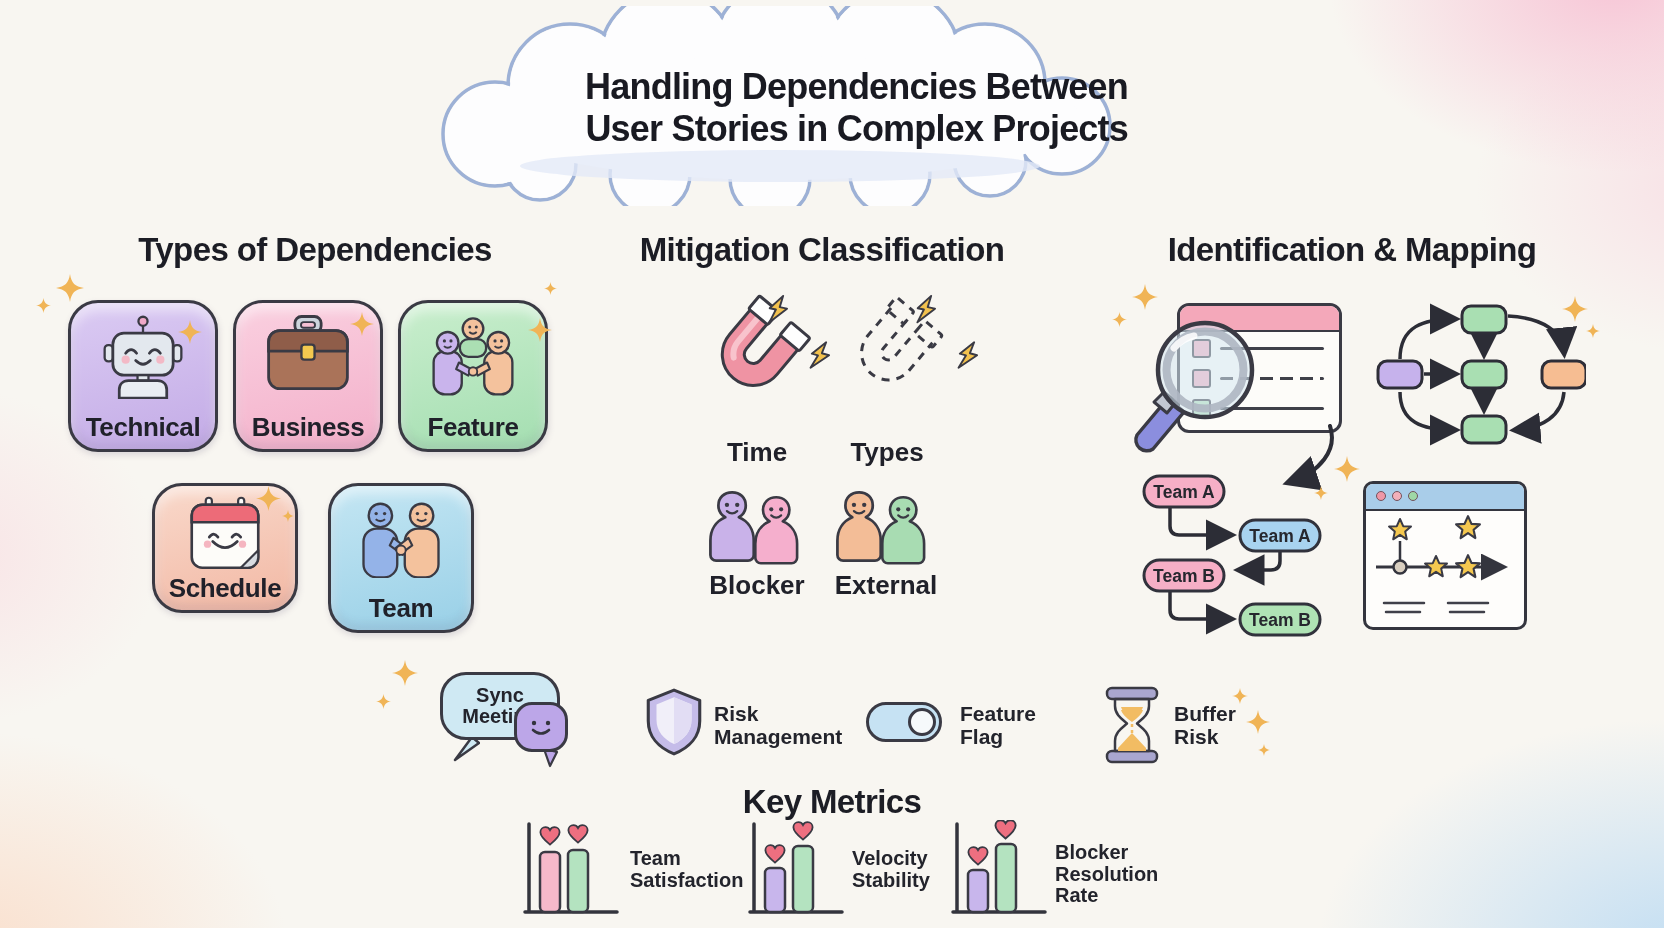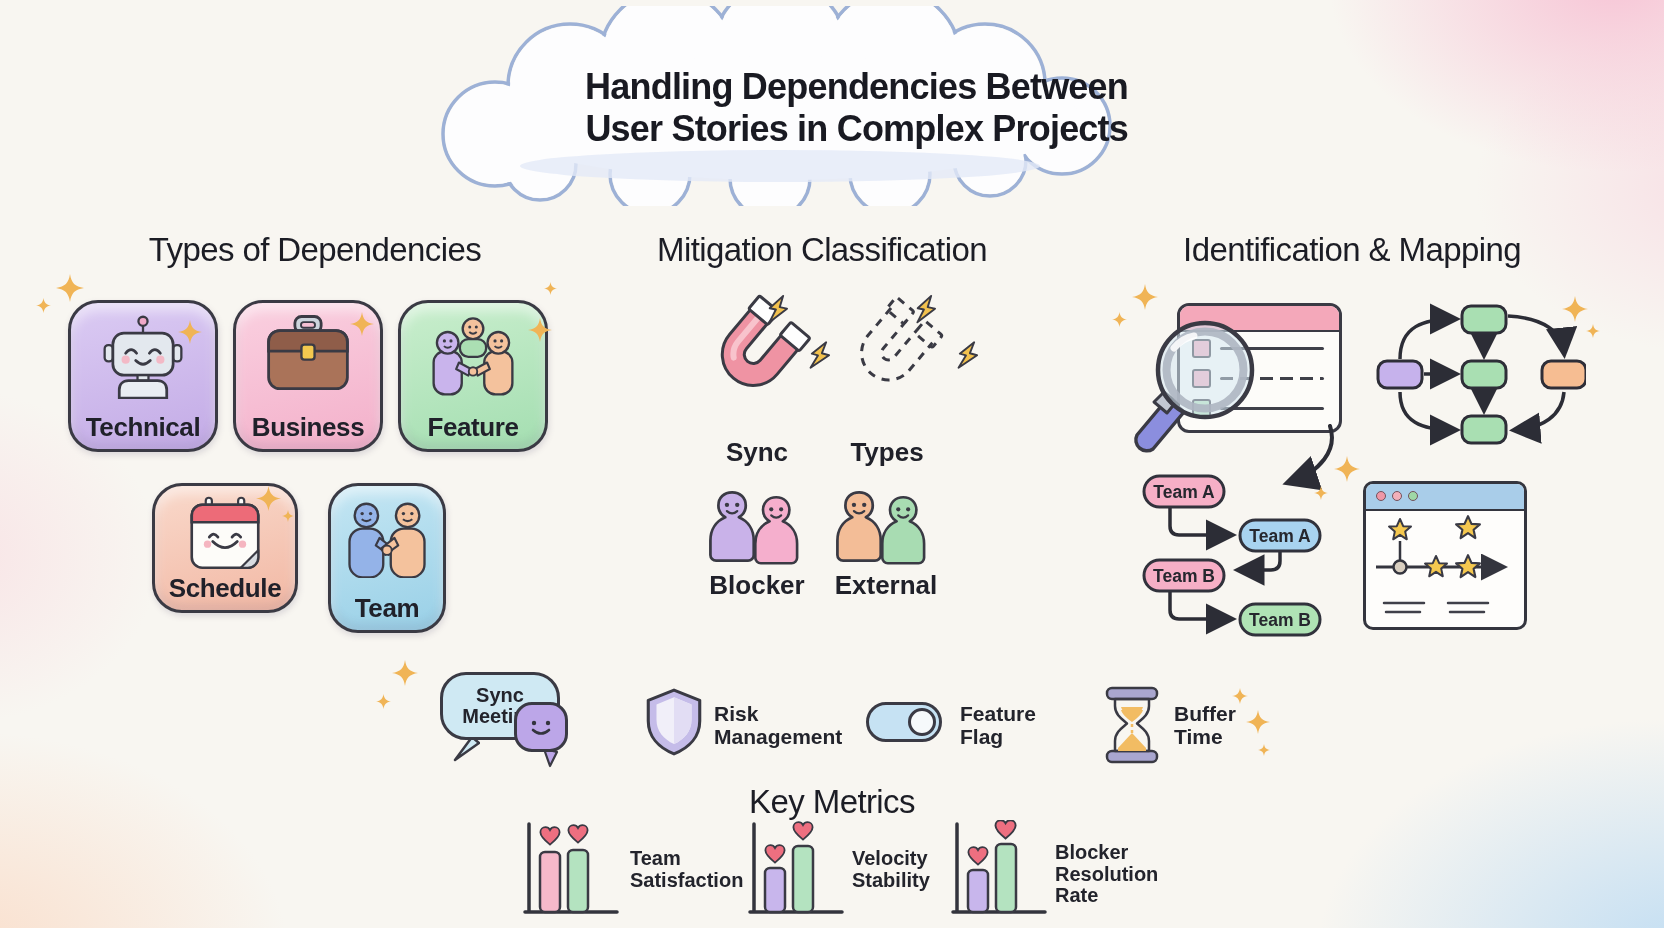--- a/index.html
+++ b/index.html
@@ -8,21 +8,21 @@
     font-family:"Liberation Sans","DejaVu Sans",sans-serif;color:#22232b;
     background:
       radial-gradient(420px 280px at 97% -2%, rgba(247,195,213,.95), rgba(247,195,213,0) 68%),
       radial-gradient(340px 240px at 103% 20%, rgba(248,210,222,.6), rgba(248,210,222,0) 70%),
       radial-gradient(520px 340px at 101% 103%, rgba(188,219,243,.9), rgba(188,219,243,0) 70%),
       radial-gradient(460px 320px at -2% 103%, rgba(250,219,198,.85), rgba(250,219,198,0) 70%),
       radial-gradient(300px 240px at -3% 60%, rgba(249,210,219,.5), rgba(249,210,219,0) 70%),
       #f8f6f1;
   }
   .abs{position:absolute;}
-  .hd{font-weight:400;font-size:33px;letter-spacing:-.6px;color:#1c1d25;white-space:nowrap;transform:translateX(-50%);}
+  .hd{font-weight:700;font-size:33px;letter-spacing:-.6px;color:#1c1d25;white-space:nowrap;transform:translateX(-50%);}
   .title-text{font-weight:700;font-size:36px;letter-spacing:-.8px;color:#191a22;text-align:right;line-height:1.16;}
   .card{
     border:3.5px solid #3a3a44;border-radius:30px;
     display:flex;flex-direction:column;align-items:center;justify-content:space-between;
     padding:10px 8px 6px;box-sizing:border-box;
     box-shadow:inset 0 8px 12px rgba(255,255,255,.5), inset 0 -6px 10px rgba(80,70,110,.12), 1px 3px 6px rgba(90,80,110,.18);
   }
   .card-label{font-weight:700;font-size:26px;color:#20212a;letter-spacing:-.4px;}
   .cls-label{font-weight:700;font-size:26px;color:#20212a;transform:translateX(-50%);}
   .comm-label{font-weight:700;font-size:21px;line-height:1.1;color:#23242c;}
@@ -148,21 +148,21 @@
       <path d="M28 47 q5 -7 10 0" fill="none" stroke="#3a3a44" stroke-width="3" stroke-linecap="round"></path>
       <path d="M54 47 q5 -7 10 0" fill="none" stroke="#3a3a44" stroke-width="3" stroke-linecap="round"></path>
       <circle cx="26" cy="55" r="4.2" fill="#f5b5c0"></circle>
         <circle cx="66" cy="55" r="4.2" fill="#f5b5c0"></circle>
       <path d="M32 52 q14 14 28 0" fill="none" stroke="#3a3a44" stroke-width="3.2" stroke-linecap="round"></path>
       <path d="M64 82 l20 -20 v8 a12 12 0 0 1 -12 12 z" fill="#d8dce2" stroke="#3a3a44" stroke-width="2.5" stroke-linejoin="round"></path>
     </svg>
     <div class="card-label">Schedule</div>
   </div>
 
-  <div class="card abs" style="left:328px;top:483px;width:118px;height:150px;background:linear-gradient(165deg,#c4e6f3,#99d0e7)">
+  <div class="card abs" style="left:328px;top:483px;width:146px;height:150px;background:linear-gradient(165deg,#c4e6f3,#99d0e7)">
     <svg width="90" height="82" viewBox="0 0 96 86">
       <rect x="8" y="34" width="36" height="52" rx="14" fill="#94b3e8" stroke="#3a3a44" stroke-width="2.5"></rect>
       <circle cx="26" cy="20" r="12.5" fill="#94b3e8" stroke="#3a3a44" stroke-width="2.5"></circle>
       <circle cx="21.5" cy="18" r="1.8" fill="#3a3a44"></circle>
         <circle cx="30.5" cy="18" r="1.8" fill="#3a3a44"></circle>
       <path d="M21 24 q5 4 10 0" fill="none" stroke="#3a3a44" stroke-width="2.2"></path>
       <rect x="52" y="34" width="36" height="52" rx="14" fill="#f4c29d" stroke="#3a3a44" stroke-width="2.5"></rect>
       <circle cx="70" cy="20" r="12.5" fill="#f4c29d" stroke="#3a3a44" stroke-width="2.5"></circle>
       <circle cx="65.5" cy="18" r="1.8" fill="#3a3a44"></circle>
         <circle cx="74.5" cy="18" r="1.8" fill="#3a3a44"></circle>
@@ -182,21 +182,21 @@
       <rect x="33" y="15" width="25" height="17" rx="2" fill="#fefefe" stroke="#3a3a44" stroke-width="3"></rect>
       <rect x="74" y="15" width="25" height="17" rx="2" fill="#fefefe" stroke="#3a3a44" stroke-width="3"></rect>
     </g>
   </svg>
   <svg class="abs" style="left:766px;top:294px;transform:rotate(12deg)" width="24" height="32" viewBox="0 0 22 30">
     <path d="M13 1 L3 15 H9 L5.5 28 L19 12 H12 Z" fill="#f2c14e" stroke="#3a3a44" stroke-width="1.8" stroke-linejoin="round"></path>
   </svg>
   <svg class="abs" style="left:808px;top:340px;transform:rotate(16deg)" width="24" height="32" viewBox="0 0 22 30">
     <path d="M13 1 L3 15 H9 L5.5 28 L19 12 H12 Z" fill="#f2c14e" stroke="#3a3a44" stroke-width="1.8" stroke-linejoin="round"></path>
   </svg>
-  <div class="abs cls-label" style="left:757px;top:437px">Sync</div>
+  <div class="abs cls-label" style="left:757px;top:437px">Time</div>
 
   <svg class="abs" style="left:820px;top:290px" width="132" height="132" viewBox="0 0 132 132">
     <g transform="rotate(40 66 66)" fill="none" stroke="#3a3a44" stroke-width="3" stroke-dasharray="8 7">
       <path d="M39 26 V62 a27 27 0 0 0 54 0 V26"></path>
       <path d="M59 26 V62 a7 7 0 0 0 14 0 V26"></path>
       <rect x="36" y="14" width="23" height="16" rx="2"></rect>
       <rect x="73" y="14" width="23" height="16" rx="2"></rect>
     </g>
   </svg>
   <svg class="abs" style="left:914px;top:294px;transform:rotate(12deg)" width="24" height="32" viewBox="0 0 22 30">
@@ -383,21 +383,21 @@
 
   <svg class="abs" style="left:1104px;top:686px" width="56" height="78" viewBox="0 0 56 78">
     <path d="M17 24 h22 c-2 6 -8 9.5 -11 12 c-3 -2.5 -9 -6 -11 -12 z" fill="#f2bc63"></path>
     <rect x="3" y="2" width="50" height="11" rx="5" fill="#a9a6cf" stroke="#3a3a44" stroke-width="2.5"></rect>
     <rect x="3" y="65" width="50" height="11" rx="5" fill="#a9a6cf" stroke="#3a3a44" stroke-width="2.5"></rect>
     <path d="M11 13 h34 v7 c0 9 -7.5 13.5 -12 17.5 c4.5 4 12 8.5 12 17.5 v10 h-34 v-10 c0 -9 7.5 -13.5 12 -17.5 c-4.5 -4 -12 -8.5 -12 -17.5 z" fill="none" stroke="#3a3a44" stroke-width="2.5" stroke-linejoin="round"></path>
     <path d="M28 47 l14 15 v3 h-28 v-3 z" fill="#f2bc63"></path>
     <path d="M17 21 h22 c-2 6 -8 10 -11 12.5 c-3 -2.5 -9 -6.5 -11 -12.5 z" fill="#f2bc63"></path>
     <line x1="28" y1="38" x2="28" y2="58" stroke="#f2bc63" stroke-width="2.5" stroke-dasharray="3 3"></line>
   </svg>
-  <div class="abs comm-label" style="left:1174px;top:702px;width:80px">Buffer Time</div>
+  <div class="abs comm-label" style="left:1174px;top:702px;width:80px">Buffer Risk</div>
 
   <div class="abs hd" style="left:832px;top:783px">Key Metrics</div>
 
   <svg class="abs" style="left:520px;top:820px" width="100" height="96" viewBox="0 0 100 96">
     <path d="M9 4 V92 M5 92 H97" fill="none" stroke="#33343d" stroke-width="3.5" stroke-linecap="round"></path>
     <rect x="20" y="32" width="20" height="60" rx="5" fill="#f6b9ca" stroke="#3a3a44" stroke-width="2.5"></rect>
     <rect x="48" y="30" width="20" height="62" rx="5" fill="#b4e3c0" stroke="#3a3a44" stroke-width="2.5"></rect>
     <path d="M11 18.6 C5.6 14.2 1.4 10.4 1.4 6.2 C1.4 3.1 3.7 1.2 6.4 1.2 C8.4 1.2 10.1 2.3 11 4 C11.9 2.3 13.6 1.2 15.6 1.2 C18.3 1.2 20.6 3.1 20.6 6.2 C20.6 10.4 16.4 14.2 11 18.6 Z" transform="translate(19,6)" fill="#ee6f80" stroke="#3a3a44" stroke-width="1.8"></path>
     <path d="M11 18.6 C5.6 14.2 1.4 10.4 1.4 6.2 C1.4 3.1 3.7 1.2 6.4 1.2 C8.4 1.2 10.1 2.3 11 4 C11.9 2.3 13.6 1.2 15.6 1.2 C18.3 1.2 20.6 3.1 20.6 6.2 C20.6 10.4 16.4 14.2 11 18.6 Z" transform="translate(47,4)" fill="#ee6f80" stroke="#3a3a44" stroke-width="1.8"></path>
   </svg>

